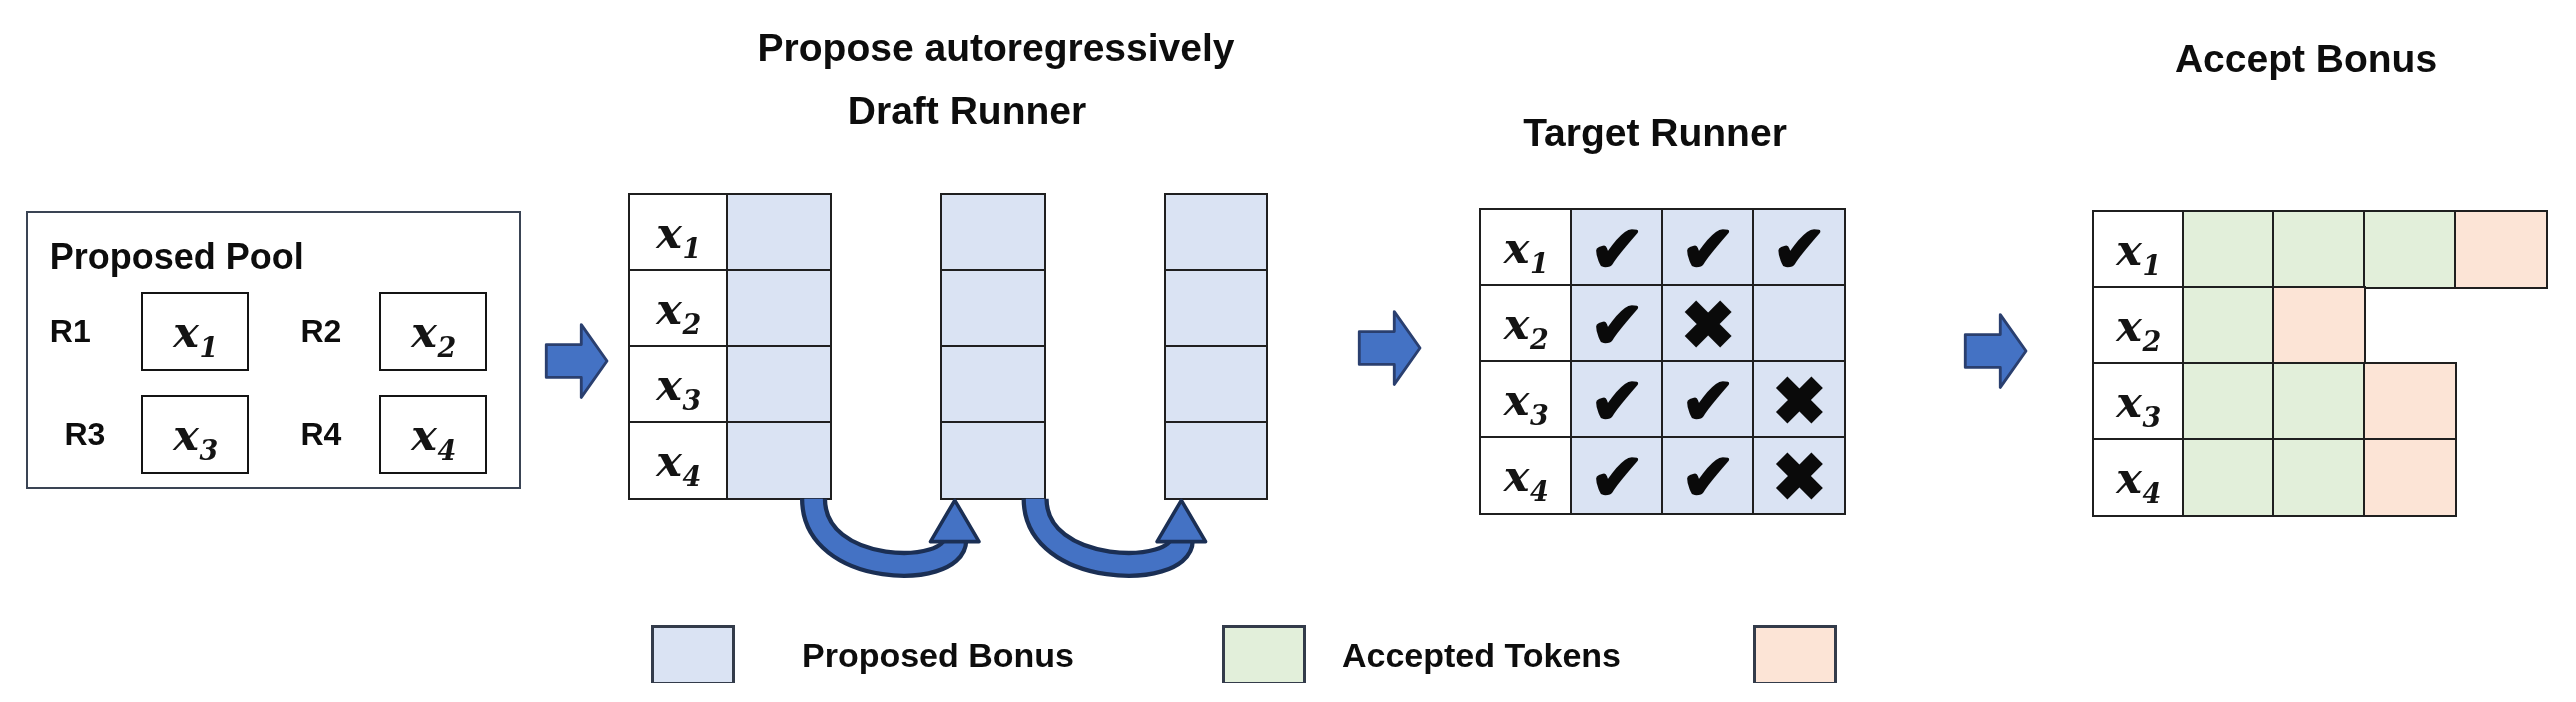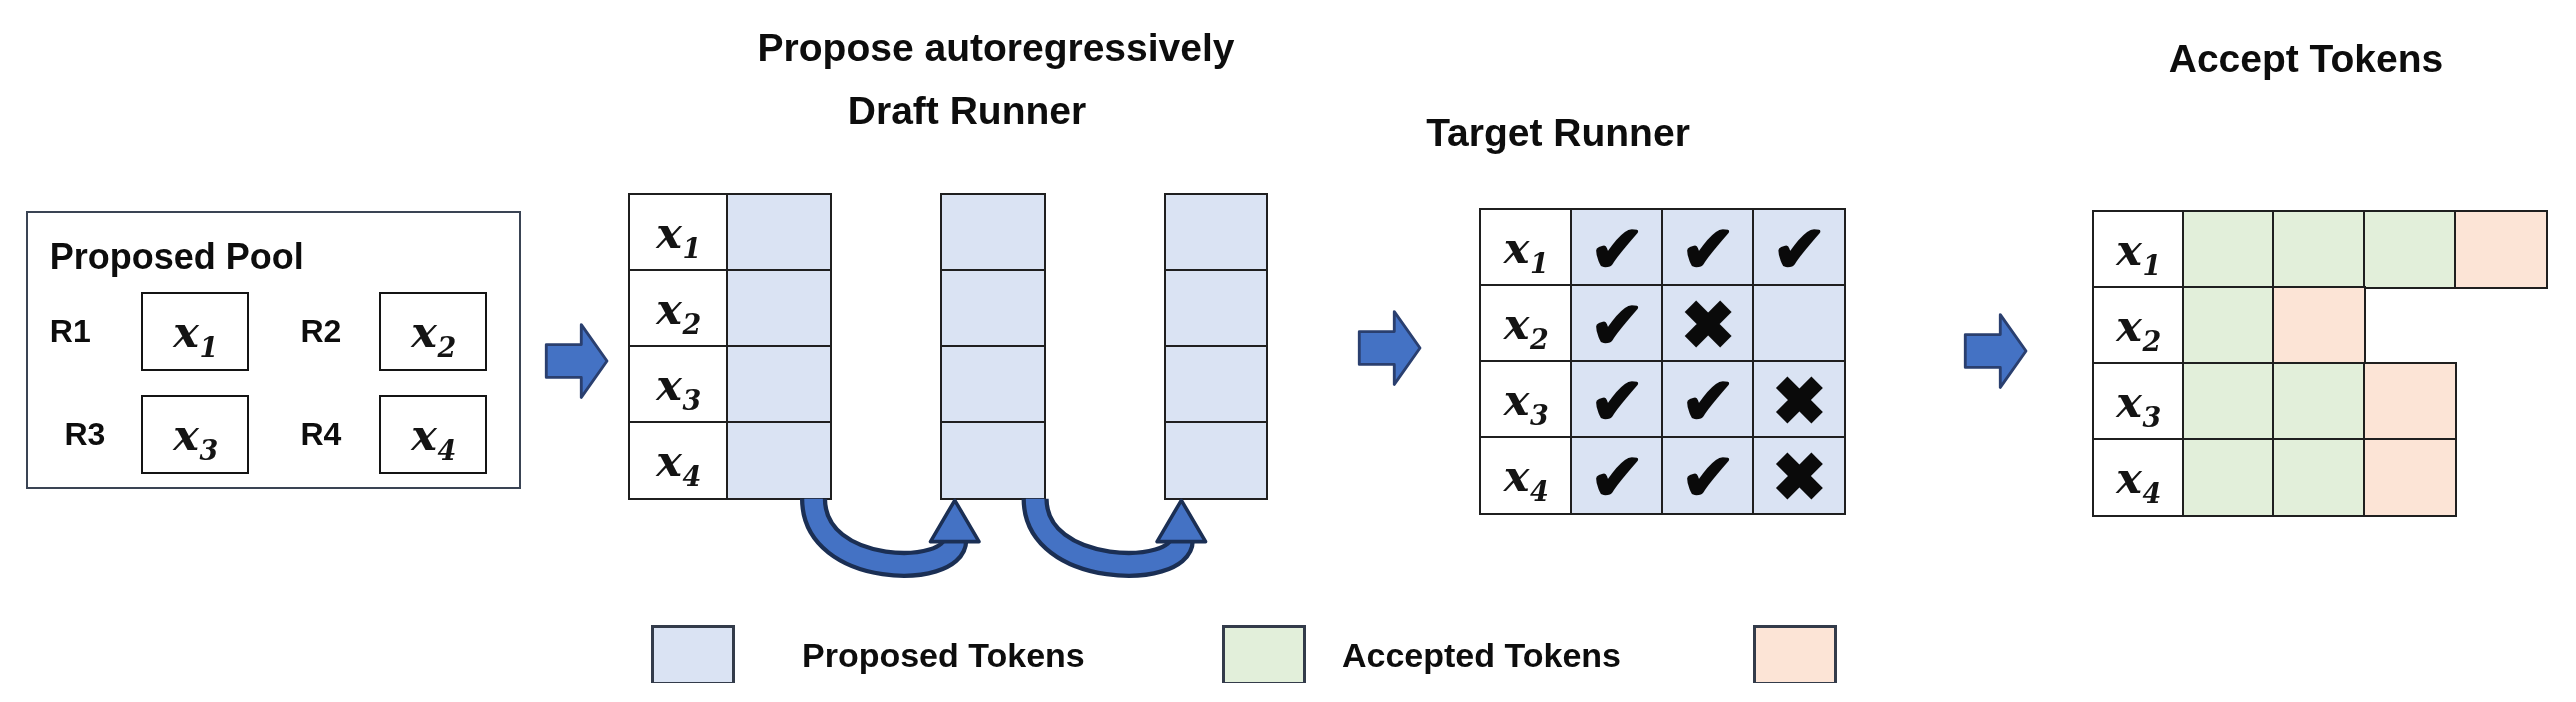--- a/index.html
+++ b/index.html
@@ -46,22 +46,22 @@
   .legend-label{position:absolute;top:625px;height:60px;display:flex;align-items:center;
                 font-size:34px;font-weight:600;white-space:nowrap;}
 </style>
 </head>
 <body>
 
 <div id="canvas">
 
   <div class="title" style="left:996px;top:26px">Propose autoregressively</div>
   <div class="title" style="left:967px;top:89px">Draft Runner</div>
-  <div class="title" style="left:1558px;top:111px">Target Runner</div>
-  <div class="title" style="left:2306px;top:37px">Accept Tokens</div>
+  <div class="title" style="left:1655px;top:111px">Target Runner</div>
+  <div class="title" style="left:2306px;top:37px">Accept Bonus</div>
 
   <div class="pool">
     <div class="pool-title">Proposed Pool</div>
 
     <div class="req-id" style="left:21.4px;top:100px">R1</div>
     <div class="req-box" style="left:113px;top:79px">
       <span class="tok"><i>x</i><sub>1</sub></span>
     </div>
     <div class="req-id" style="left:272px;top:100px">R2</div>
     <div class="req-box" style="left:351px;top:79px">
@@ -243,21 +243,21 @@
       <div class="cell w130">
         <span class="tok"><i>x</i><sub>4</sub></span>
       </div>
       <div class="cell w130 cell-accepted"></div>
       <div class="cell w131 cell-accepted"></div>
       <div class="cell w131 cell-bonus"></div>
     </div>
   </div>
 
   <div class="legend-swatch" style="left: 651px; background-color: rgb(218, 227, 243);"></div>
-  <div class="legend-label" style="left:802px">Proposed Tokens</div>
+  <div class="legend-label" style="left:802px">Proposed Bonus</div>
 
   <div class="legend-swatch" style="left: 1222px; background-color: rgb(226, 239, 218);"></div>
   <div class="legend-label" style="left:1342px">Accepted Tokens</div>
 
   <div class="legend-swatch" style="left: 1753px; background-color: rgb(252, 228, 214);"></div>
 
 </div>
 
 
 </body></html>

